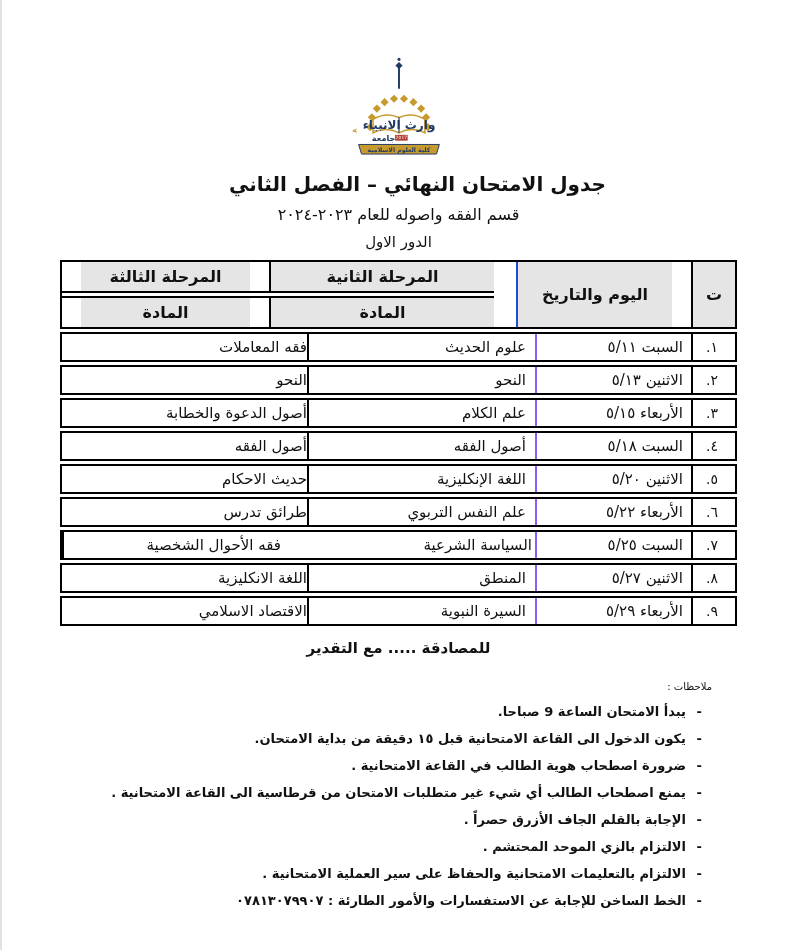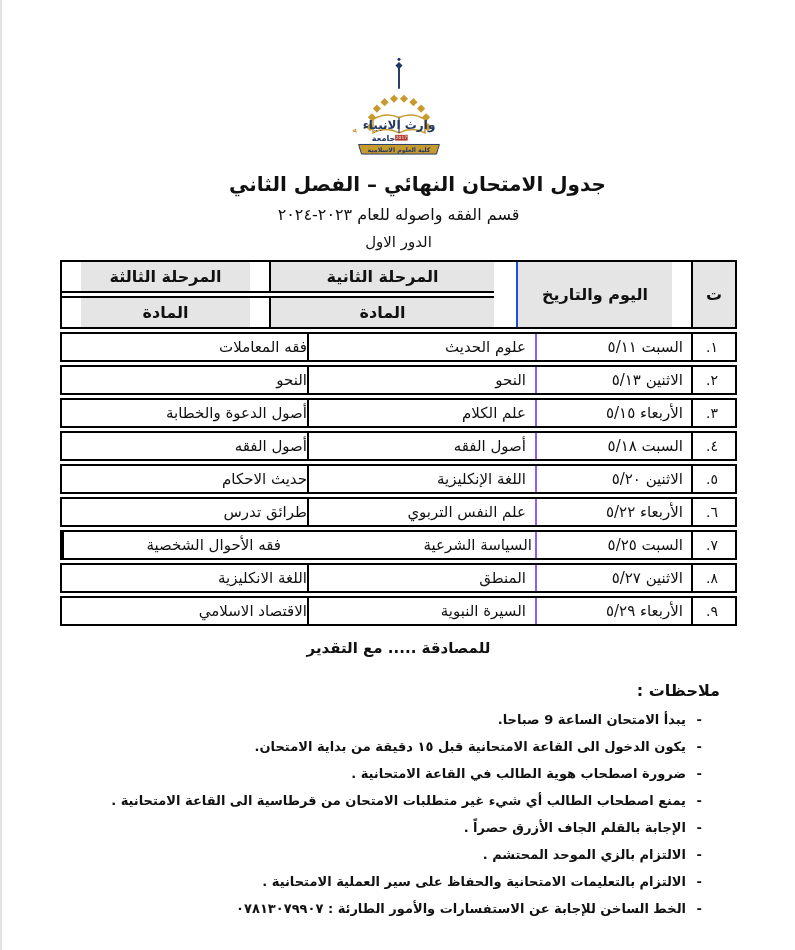--- a/index.html
+++ b/index.html
@@ -35,21 +35,21 @@
   .tc{ display:flex; align-items:center; }
   .c-num{ width:44px; border-left:2px solid #000; padding-left:13px; justify-content:flex-end; font-size:14px; }
   .c-date{ width:156px; border-left:2px solid #8b5cf6; padding-right:8px; }
   .c-s2{ width:225px; border-left:2px solid #000; padding-right:6px; }
   .c-s3{ flex:1; padding-right:0; }
 
   .approval{ margin-top:13px; text-align:center; font-size:15px; font-weight:bold; }
 
   
   .notes{ margin:24px 59px 0 0; }
-  .notes-heading{ font-size:16px; font-weight:bold; margin-right:16px; }
+  .notes-heading{ font-size:10px; font-weight:normal; margin-right:24px; }
   .note-line{ display:flex; margin-right:34px; margin-top:12px; font-size:13px; font-weight:bold; line-height:15px; }
   .note-dash{ width:16px; flex:0 0 16px; }
   .note-text{ flex:1; padding-left:20px; }
 </style>
 </head>
 <body>
 
 <div class="logo-wrap">
   <svg viewBox="0 0 120 104" width="116" height="100">
 

